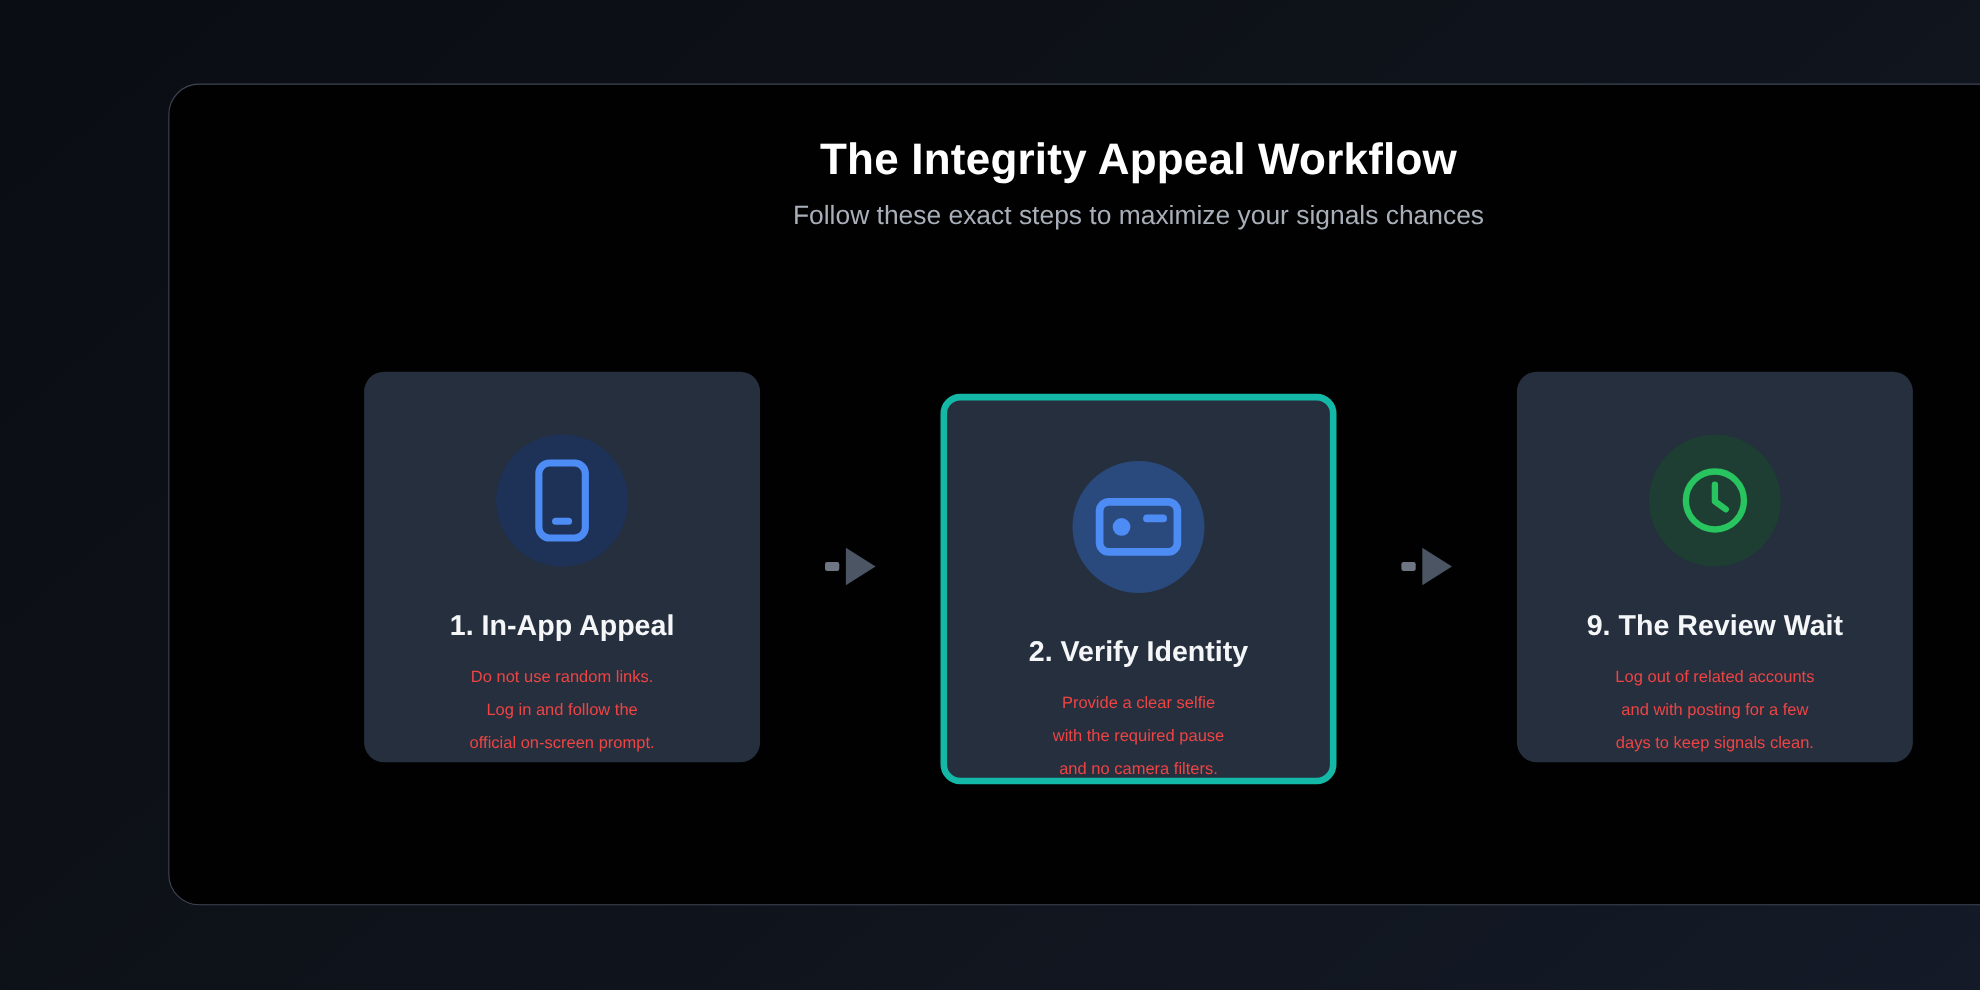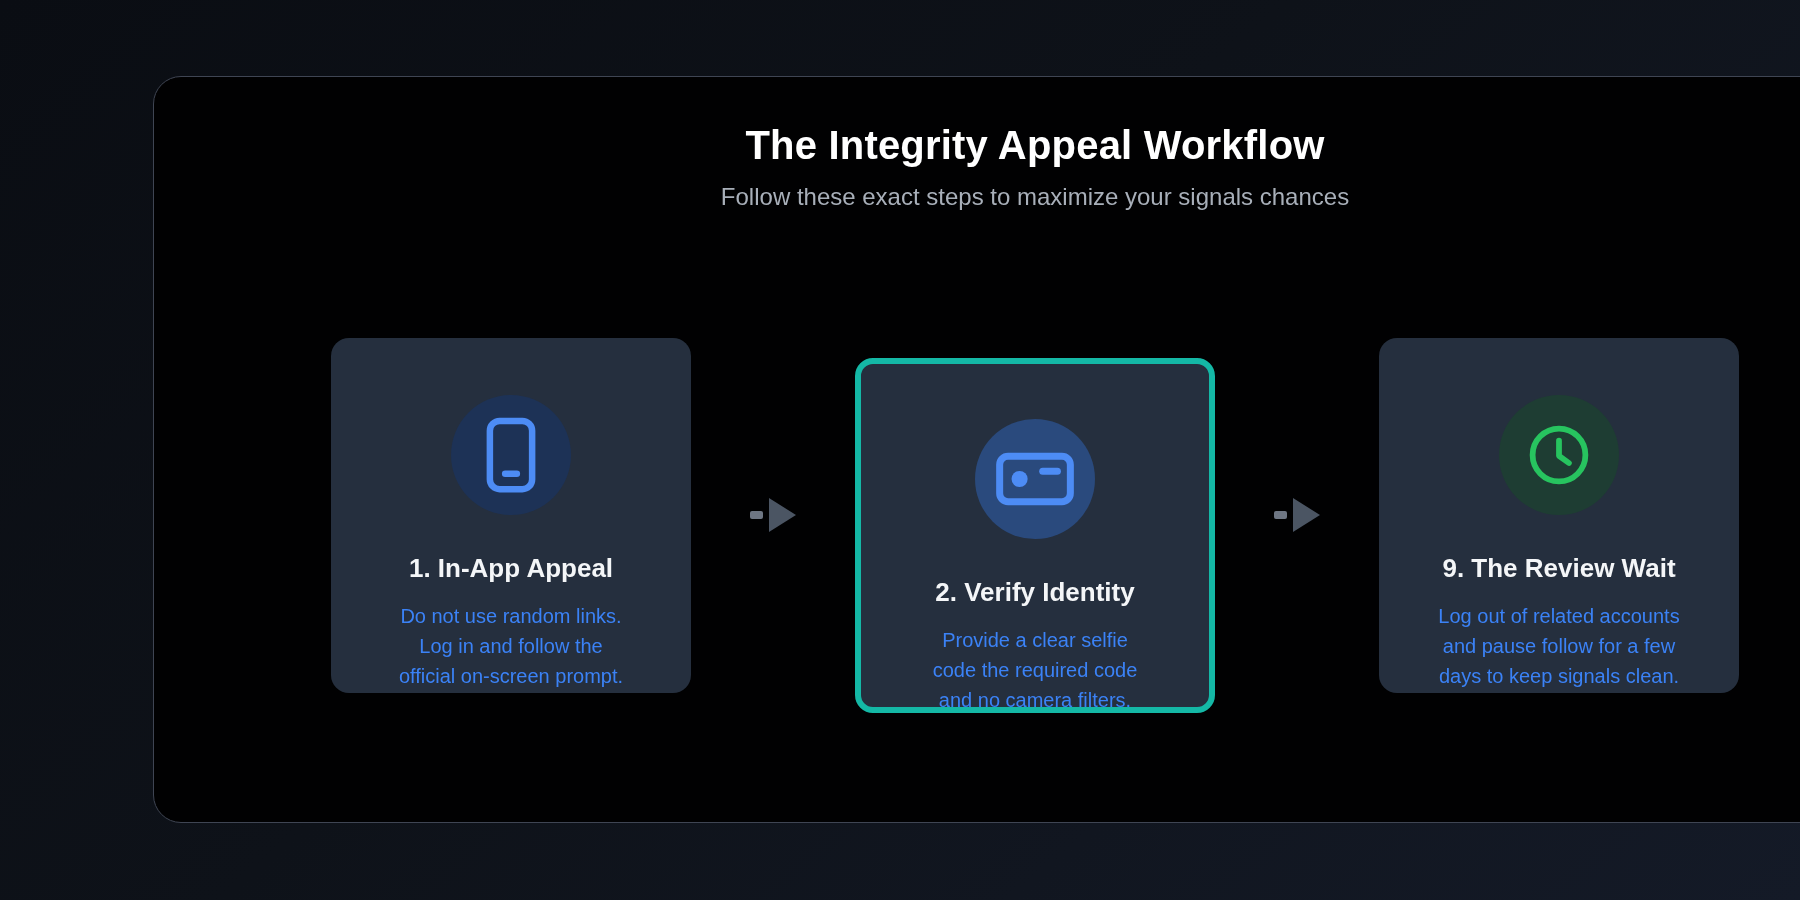--- a/index.html
+++ b/index.html
@@ -78,22 +78,22 @@
   .icon-bg-green       { background: #1e3d33; }
   .step-title {
     margin: 0 0 18px 0;
     color: #f4f6f8;
     font-size: 26px;
     font-weight: 700;
     line-height: 30px;
   }
   .step-desc {
     margin: 0;
-    color: #3b82f6;
-    font-size: 20px;
+    color: #ef4444;
+    font-size: 15px;
     font-weight: 400;
     line-height: 30px;
     white-space: pre-line;
   }
   .step-arrow {
     width: 90px;
     flex: 0 0 auto;
     display: flex;
     align-items: center;
     justify-content: center;
@@ -148,38 +148,38 @@
         <span>
           <svg width="84" height="84" viewBox="0 0 24 24" fill="none" stroke="#4d8cf5" stroke-width="2" stroke-linecap="round" stroke-linejoin="round">
             <rect x="1.9" y="5.5" width="20.2" height="13" rx="2.4"></rect>
             <circle cx="7.6" cy="12" r="2.3" fill="#4d8cf5" stroke="none"></circle>
             <line x1="14.2" y1="9.8" x2="18.4" y2="9.8"></line>
           </svg>
         </span>
       </div>
       <h2 class="step-title">2. Verify Identity</h2>
       <p class="step-desc">Provide a clear selfie
-code the required code
+with the required pause
 and no camera filters.</p>
     </div>
 
     <div class="step-arrow">
       <span class="arrow-dash"></span>
       <span class="arrow-tri"></span>
     </div>
 
     <div class="step-card">
       <div class="step-icon-wrap icon-bg-green">
         <span>
           <svg width="66" height="66" viewBox="0 0 24 24" fill="none" stroke="#27c45f" stroke-width="2.1" stroke-linecap="round" stroke-linejoin="round">
             <circle cx="12" cy="12" r="9.6"></circle>
             <polyline points="12 6.8 12 12.3 15.6 14.9"></polyline>
           </svg>
         </span>
       </div>
       <h2 class="step-title">9. The Review Wait</h2>
       <p class="step-desc">Log out of related accounts
-and pause follow for a few
+and with posting for a few
 days to keep signals clean.</p>
     </div>
 
   </div>
 </div>
 
 </body></html>

